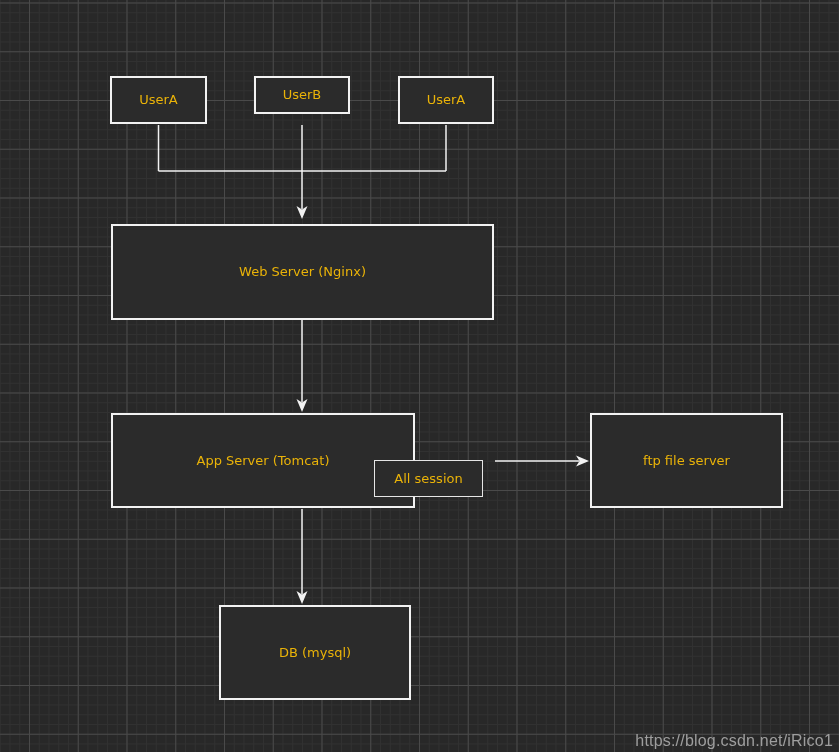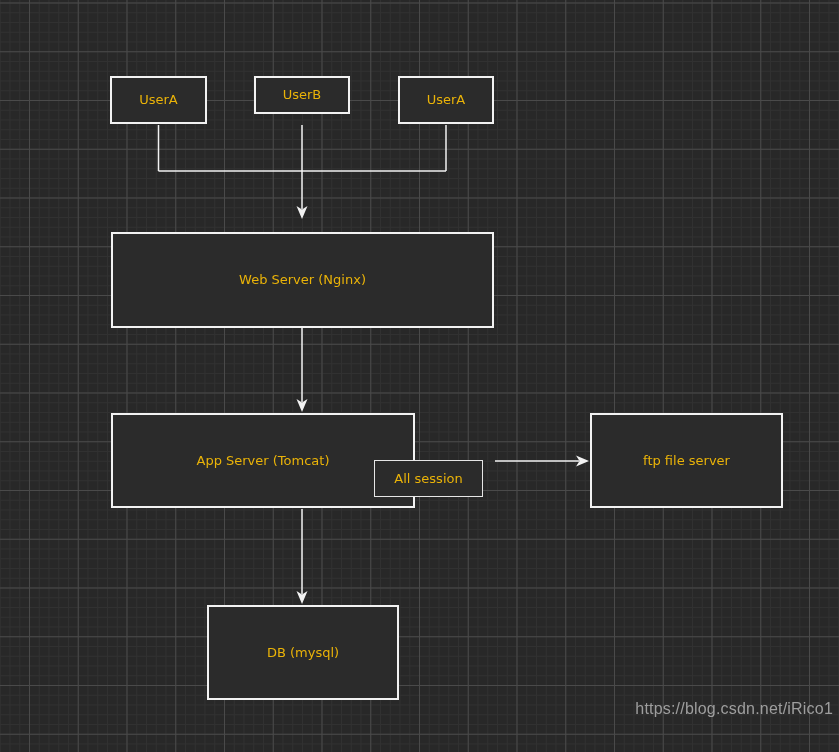--- a/index.html
+++ b/index.html
@@ -52,21 +52,21 @@
     text-align: center;
     white-space: nowrap;
   }
   .node.sub {
     border-width: 1.5px;
     border-color: #e6e6e6;
   }
   .watermark {
     position: absolute;
     right: 6px;
-    top: 700px;
+    top: 732px;
     color: #9e9e9e;
     font-family: "Liberation Sans", sans-serif;
     font-size: 16px;
     letter-spacing: 0.2px;
   }
 </style>
 </head>
 <body>
 
 <div class="canvas">
@@ -111,35 +111,35 @@
   </div>
 
   <div class="node" style="left:254px; top:76px; width:96px; height:38px;">
     <span>UserB</span>
   </div>
 
   <div class="node" style="left:398px; top:76px; width:96px; height:48px;">
     <span>UserA</span>
   </div>
 
-  <div class="node" style="left:111px; top:232px; width:383px; height:96px;">
+  <div class="node" style="left:111px; top:224px; width:383px; height:96px;">
     <span>Web Server (Nginx)</span>
   </div>
 
   <div class="node" style="left:111px; top:413px; width:304px; height:95px;">
     <span>App Server (Tomcat)</span>
   </div>
 
   <div class="node" style="left:590px; top:413px; width:193px; height:95px;">
     <span>ftp file server</span>
   </div>
 
   <div class="node sub" style="left:374px; top:460px; width:109px; height:37px;">
     <span>All session</span>
   </div>
 
-  <div class="node" style="left:207px; top:605px; width:192px; height:95px;">
+  <div class="node" style="left:219px; top:605px; width:192px; height:95px;">
     <span>DB (mysql)</span>
   </div>
 
   <div class="watermark">https://blog.csdn.net/iRico1</div>
 
 </div>
 
 </body></html>

